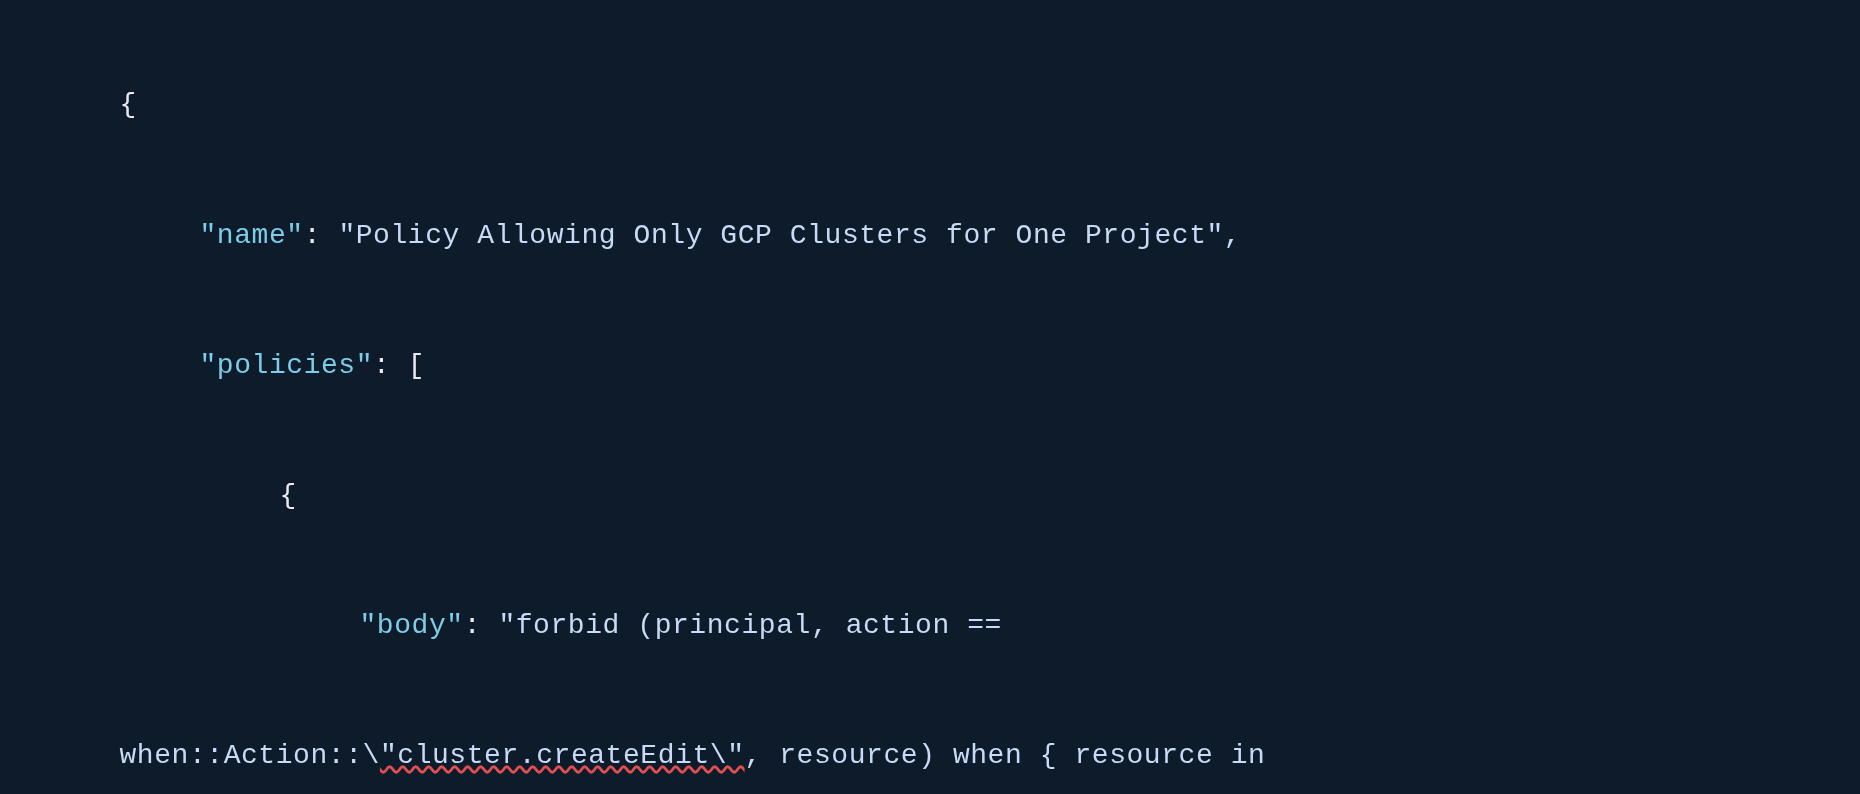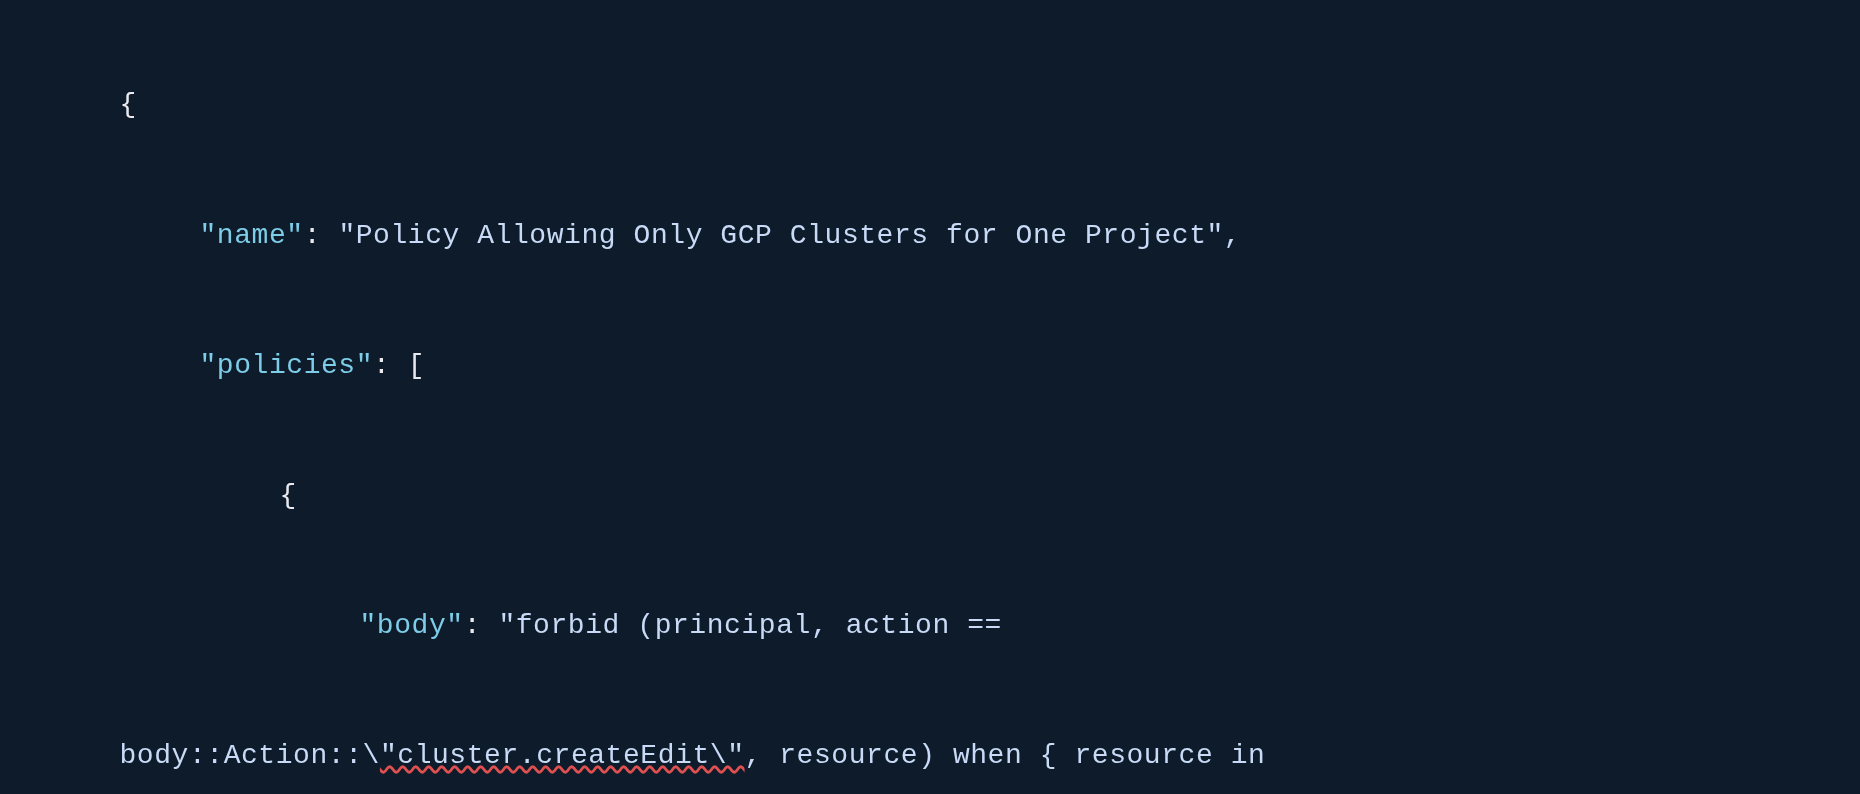--- a/index.html
+++ b/index.html
@@ -84,16 +84,16 @@
 
   <div class="code-line indent-2">
     <span class="punctuation">{</span>
   </div>
 
   <div class="code-line indent-3">
     <span class="key">"body"</span><span class="punctuation">: </span><span class="string-value">"forbid (principal, action ==</span>
   </div>
 
   <div class="code-line">
-    <span class="string-value">body::Action::\</span><span class="string-value underline-red">"cluster.createEdit\"</span><span class="string-value">, resource) when { resource in</span>
+    <span class="string-value">when::Action::\</span><span class="string-value underline-red">"cluster.createEdit\"</span><span class="string-value">, resource) when { resource in</span>
   </div>
 
 </div>
 
 </body></html>

